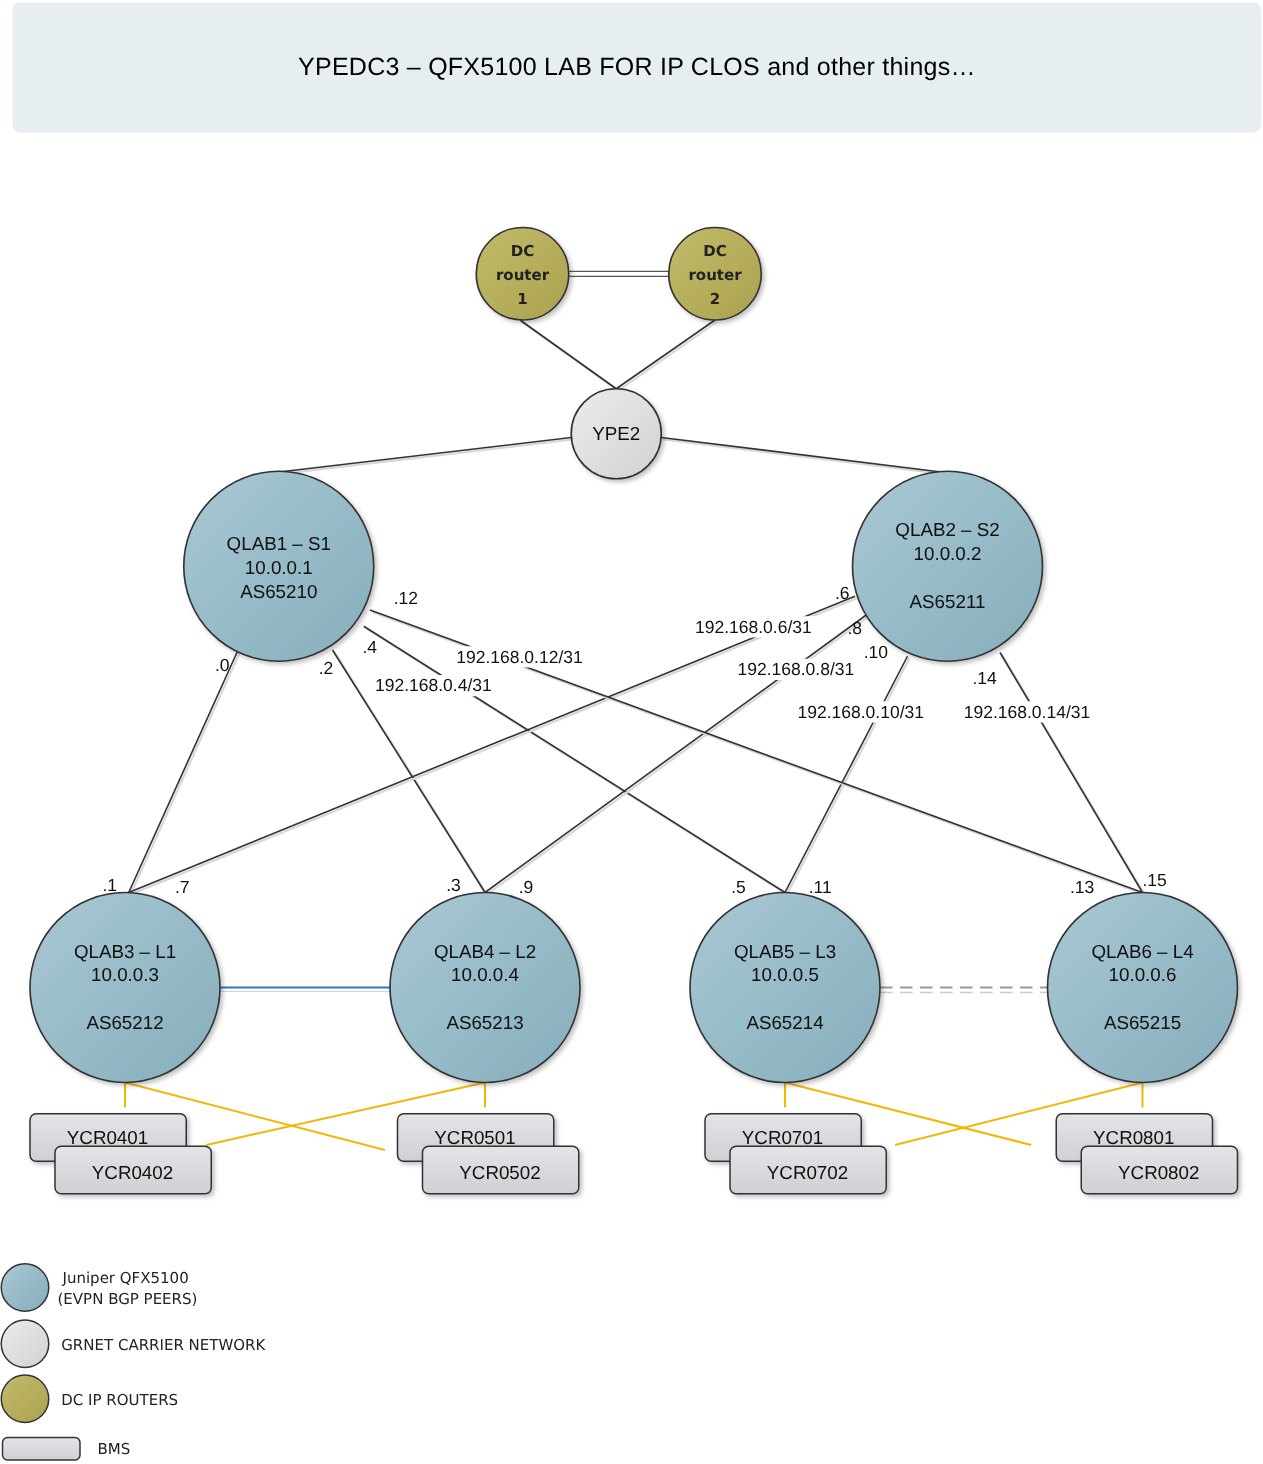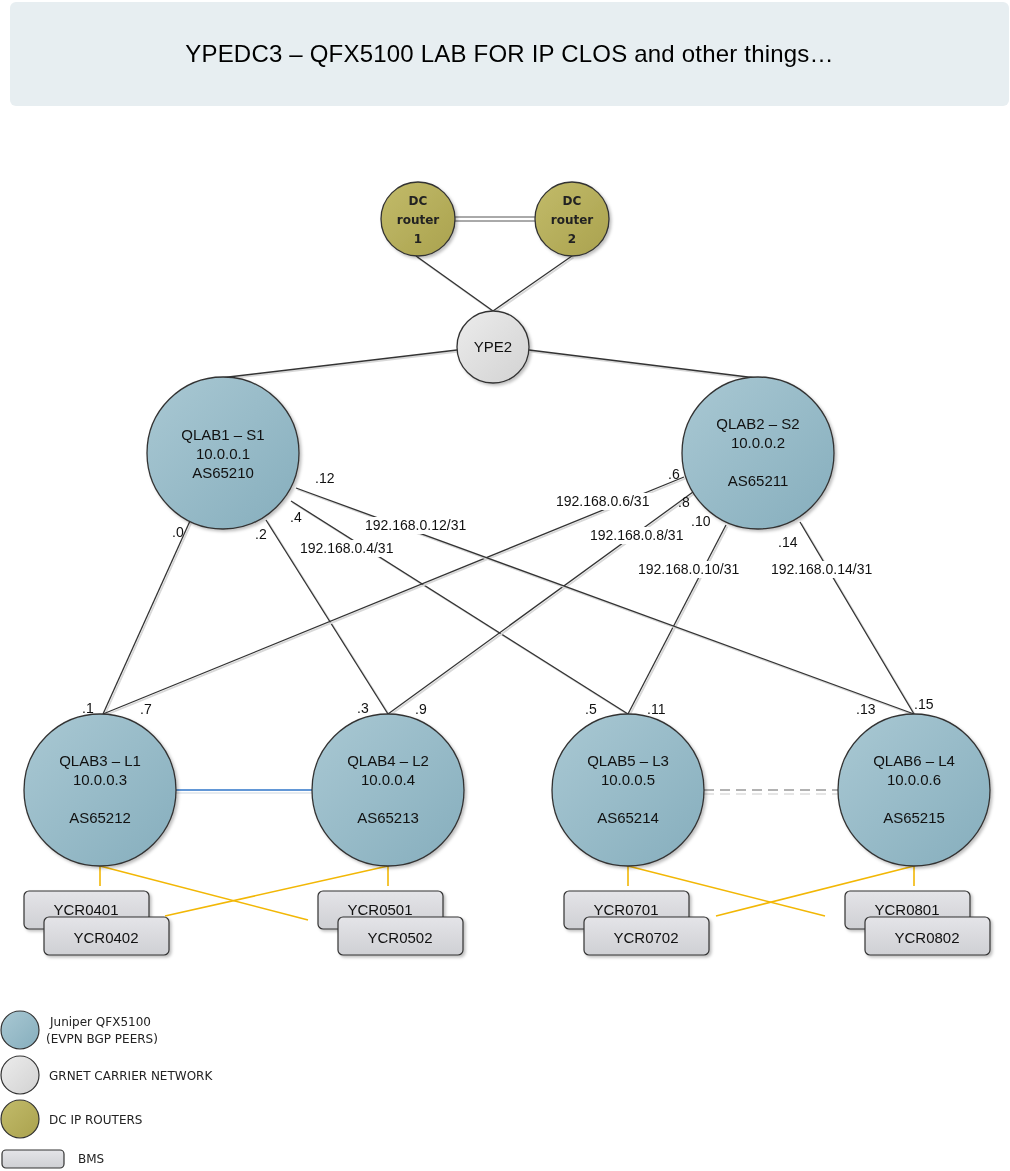--- a/index.html
+++ b/index.html
@@ -1,18 +1,18 @@
 <!DOCTYPE html>
 <html><head>
 <meta charset="utf-8">
 <style>
   html, body { margin:0; padding:0; background:#ffffff; }
   body { width:1010px; height:1171px; position:relative; overflow:hidden; font-family:"Liberation Sans", sans-serif; }
   .title-box { position:absolute; left:10px; top:2px; width:999px; height:104px; background:#e7eef1; border-radius:6px; display:flex; align-items:center; justify-content:center; }
-  .title-box span { font-size:24px; color:#000; letter-spacing:0.2px; }
+  .title-box span { font-size:20px; color:#000; letter-spacing:0.2px; }
   svg#diagram { position:absolute; left:0; top:0; }
   .node-text { font-family:"Liberation Sans", sans-serif; font-size:15px; fill:#111; text-anchor:middle; }
   .dc-text { font-family:"DejaVu Sans", sans-serif; font-size:12px; font-weight:bold; fill:#222; text-anchor:middle; }
   .label-text { font-family:"Liberation Sans", sans-serif; font-size:14px; fill:#111; }
   .legend-text { font-family:"DejaVu Sans", sans-serif; font-size:12px; fill:#222; }
   .bms-text { font-family:"Liberation Sans", sans-serif; font-size:15px; fill:#111; text-anchor:middle; }
 </style>
 </head>
 <body>
 

